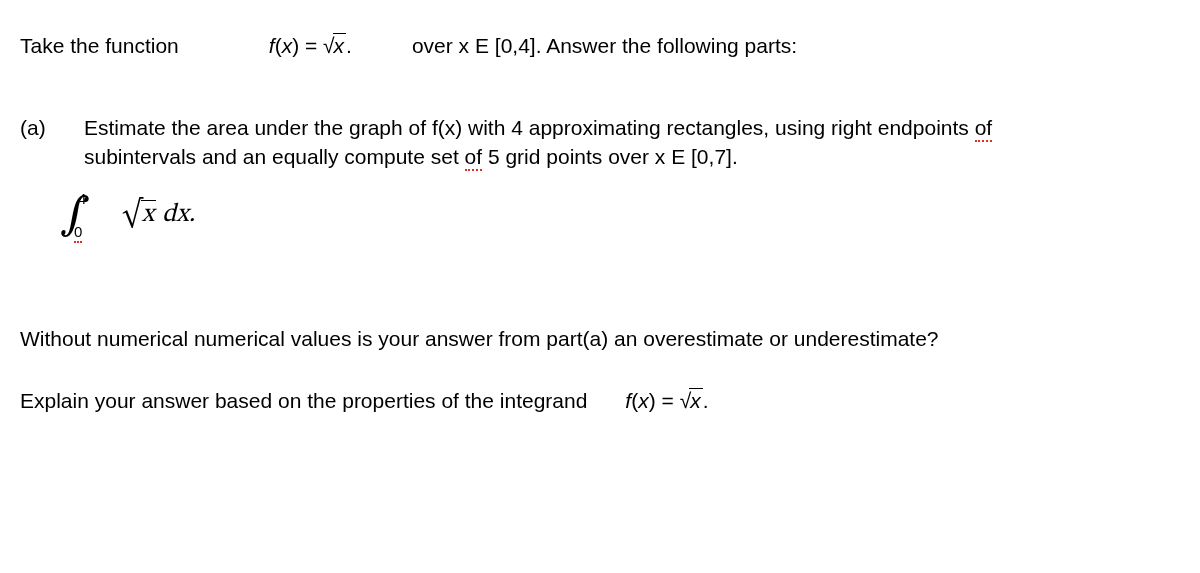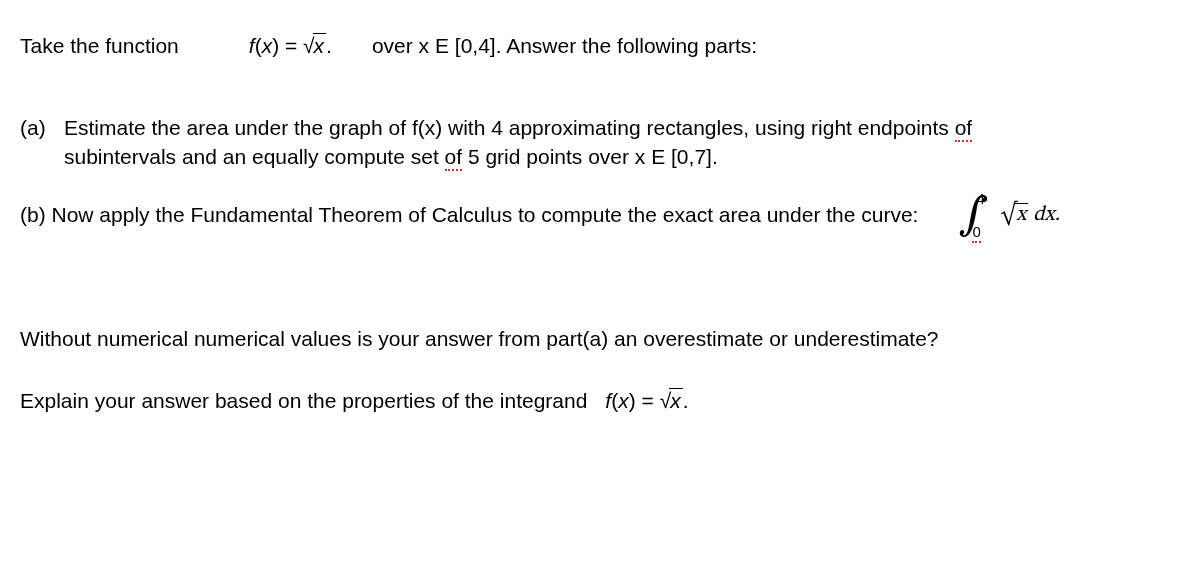--- a/index.html
+++ b/index.html
@@ -1,15 +1,15 @@
 <!DOCTYPE html>
 <html><head>
   <meta charset="utf-8">
   <style>
-    * { margin: 0; padding: 0; box-sizing: border-box; }
+    * { margin: 0; padding: 0; box-sizing: border-box; gap: 20px; }
     body {
       font-family: Arial, Helvetica, sans-serif;
       font-size: 21px;
       color: #000;
       background: #fff;
       width: 1200px;
       height: 573px;
       padding: 32px 20px 20px 20px;
       line-height: 1.35;
     }
@@ -89,21 +89,21 @@
       left: 14px;
       font-family: Arial, sans-serif;
     }
     .integral .lim-bot .spell-dots {
       border-bottom: 2px dotted #d93025;
       padding-bottom: 1px;
     }
     .integrand {
       font-family: "Cambria Math", "STIX Two Math", "Latin Modern Math", "Times New Roman", serif;
       font-style: italic;
-      font-size: 21px;
+      font-size: 26px;
       margin-left: 12px;
     }
     .followup {
       margin-bottom: 34px;
     }
     .explain-row {
       display: flex;
       align-items: center;
     }
     .explain-row .math {
@@ -129,23 +129,20 @@
 
   <div class="part">
     <div class="label">(a)</div>
     <div class="text">
       <span>Estimate the area under the graph of f(x) with 4 approximating rectangles, using right endpoints </span><span class="spell-dots">of</span><br>
       <span>subintervals and an equally compute set </span><span class="spell-dots">of</span><span> 5 grid points over x E [0,7].</span>
     </div>
   </div>
 
   <div class="part-b">
-    <div class="text-b">
-      <span>(b) </span><span>Now apply the Fundamental Theorem of Calculus to compute the exact area under the curve:</span>
-    </div>
     <div class="integral-wrap">
       <span class="integral">
         ∫
         <span class="lim-top">4</span>
         <span class="lim-bot"><span class="spell-dots">0</span></span>
       </span>
       <span class="integrand">
         <span class="sqrt"><span class="rad">√</span><span class="body">x</span></span><span> dx</span><span class="up">.</span>
       </span>
     </div>

